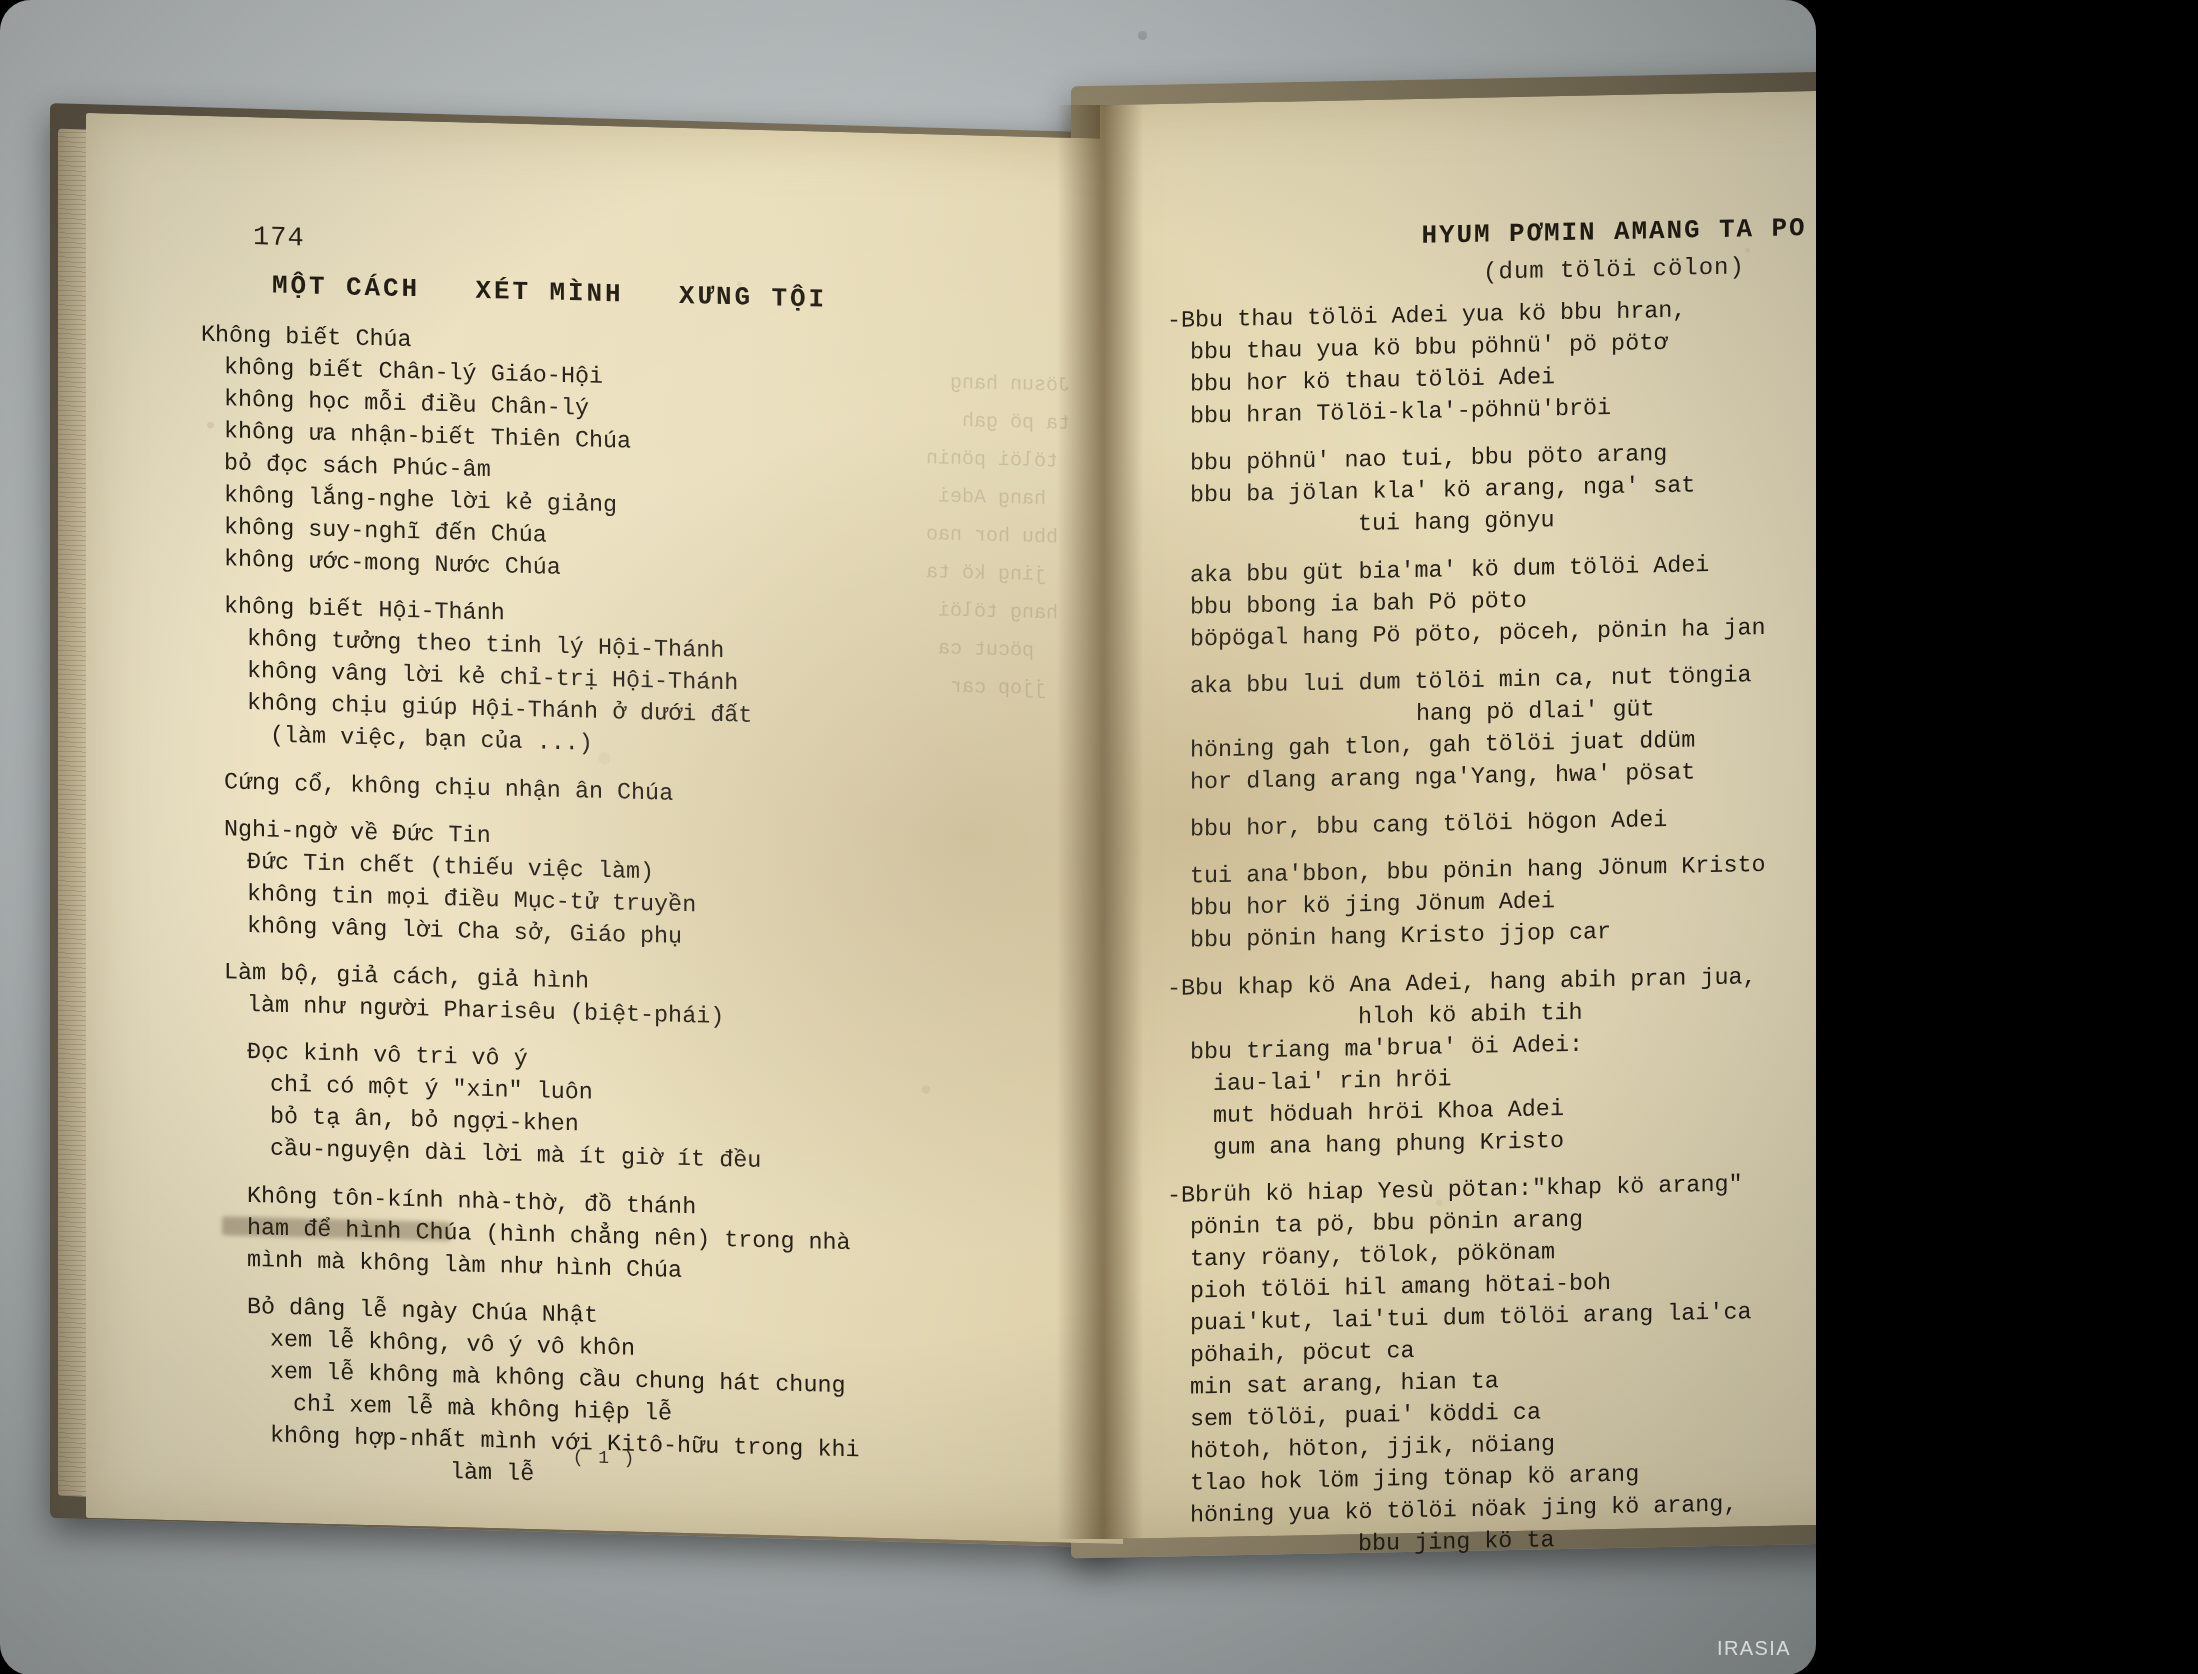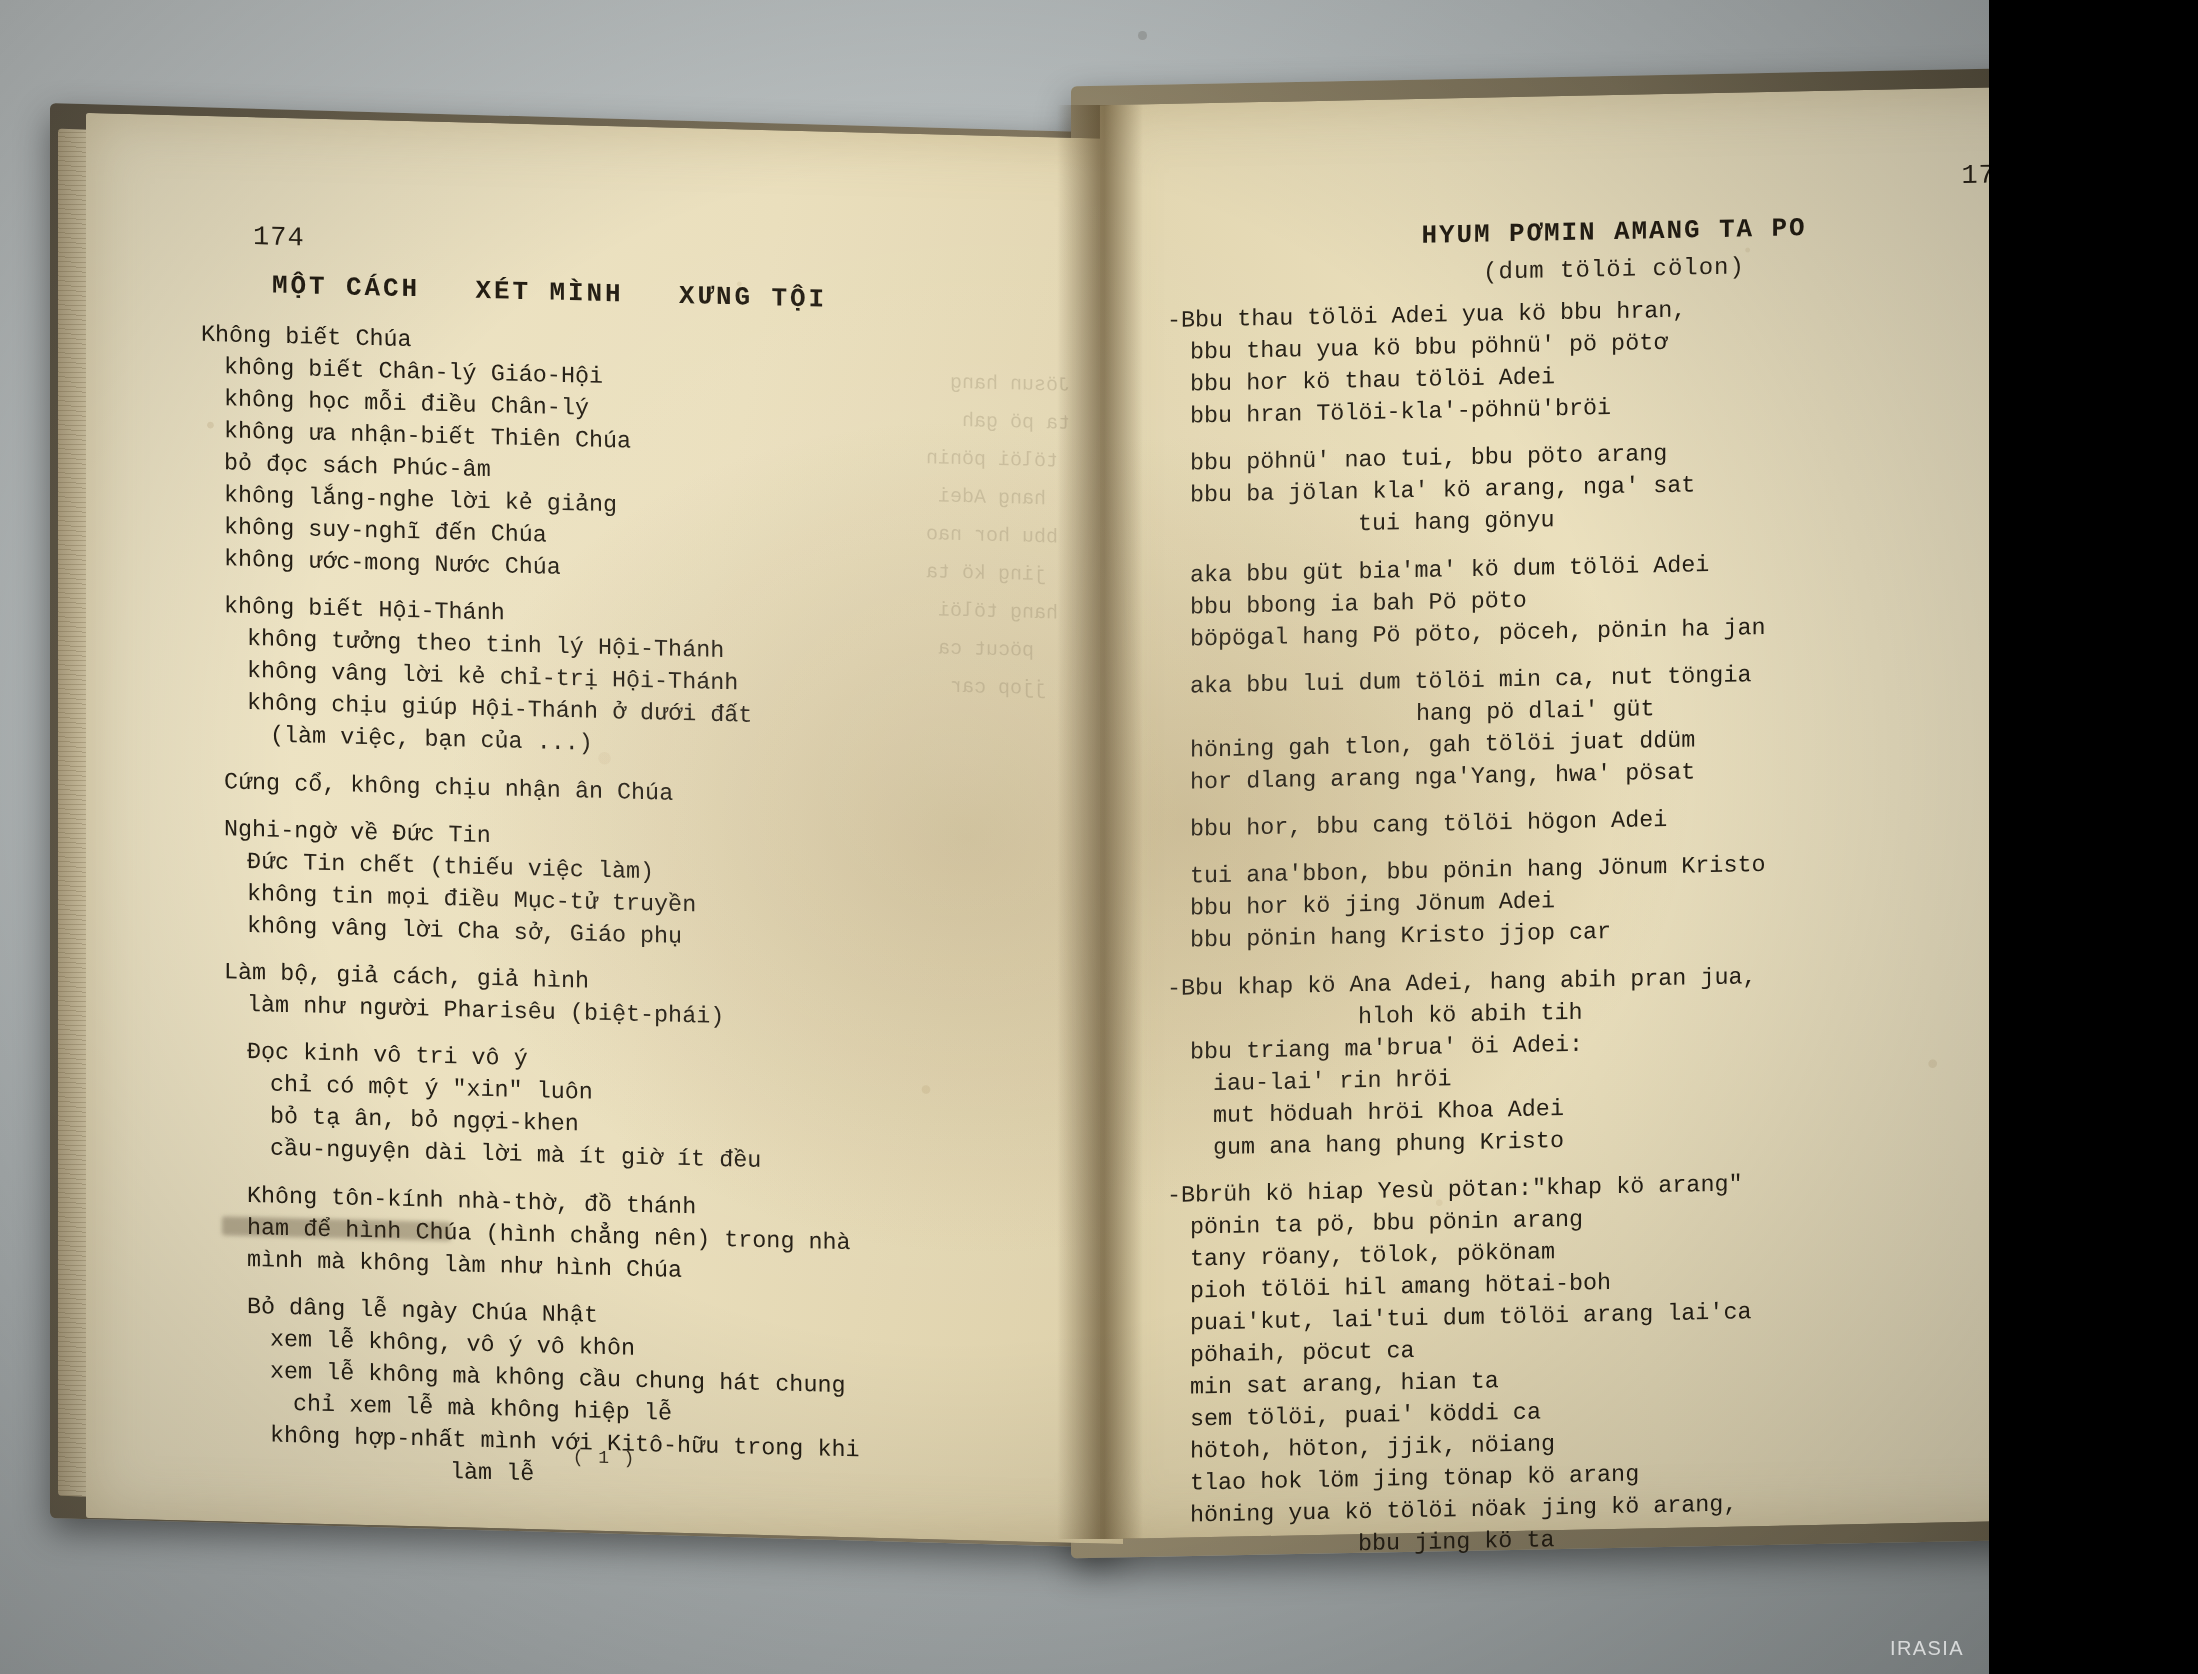--- a/index.html
+++ b/index.html
@@ -9,25 +9,26 @@
   }
   body {
     width: 2199px;
     height: 1675px;
     overflow: hidden;
     font-family: "Liberation Mono", monospace;
   }
 
   #scene {
     position: relative;
-    width: 1989px;
+    width: 1816px;
     height: 1675px;
     background: #b9bfc0;
     background: linear-gradient(140deg, #c2c7c7 0%, #b4babb 35%, #aab0b1 70%, #9fa6a7 100%);
     overflow: hidden;
+    border-radius: 31px;
   }
 
   
   #vignette {
     position: absolute;
     inset: 0;
     background: radial-gradient(ellipse at 48% 45%, rgba(255,255,255,0.10) 0%, rgba(0,0,0,0.0) 45%, rgba(0,0,0,0.28) 100%);
     pointer-events: none;
     z-index: 60;
   }

